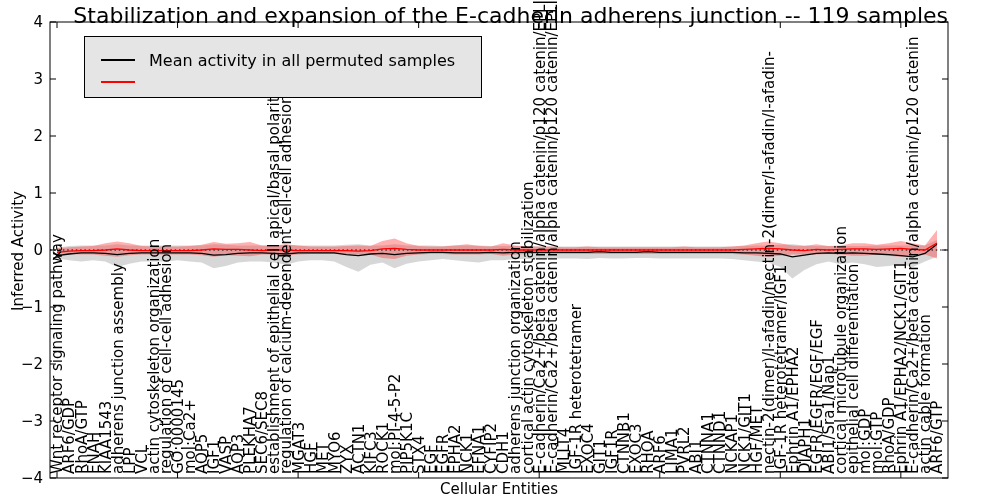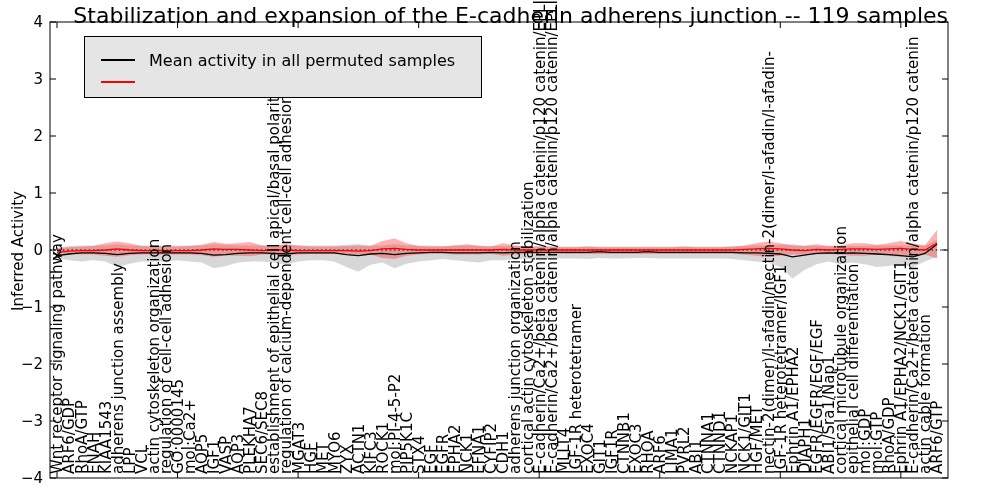--- a/index.html
+++ b/index.html
@@ -30,20 +30,21 @@
   .lrow{display:flex;align-items:center;gap:14px;padding-left:16px;}
   .lswatch{width:34px;height:0;border-top-style:solid;border-top-width:2px;}
   .ltext{font-size:16px;white-space:nowrap;}
 </style>
 </head>
 <body>
 
 <div class="fig">
   <div class="title">Stabilization and expansion of the E-cadherin adherens junction -- 119 samples</div>
   <div class="ylab">Inferred Activity</div>
+  <div class="xlab">Cellular Entities</div>
 
   <svg id="plot-svg" width="1000" height="500">
       <polygon points="57,247.72 69.05479452054794,246.01 81.10958904109589,245.44 93.16438356164383,245.44 105.21917808219177,245.44 117.27397260273972,244.3 129.32876712328766,245.44 141.3835616438356,245.44 153.43835616438355,245.44 165.4931506849315,245.44 177.54794520547944,245.44 189.6027397260274,245.44 201.65753424657535,245.44 213.7123287671233,244.3 225.76712328767124,244.87 237.82191780821918,245.44 249.87671232876713,245.44 261.93150684931504,245.44 273.986301369863,245.44 286.04109589041093,244.87 298.0958904109589,245.44 310.1506849315068,245.44 322.2054794520548,245.44 334.26027397260276,245.44 346.3150684931507,244.87 358.36986301369865,244.3 370.4246575342466,245.44 382.47945205479454,245.44 394.5342465753425,244.3 406.5890410958904,245.44 418.64383561643837,245.44 430.6986301369863,245.44 442.75342465753425,246.01 454.8082191780822,245.44 466.86301369863014,245.44 478.9178082191781,245.44 490.972602739726,246.01 503.027397260274,246.01 515.0821917808219,246.01 527.1369863013699,246.01 539.1917808219177,246.58 551.2465753424658,246.58 563.3013698630136,246.58 575.3561643835617,246.58 587.4109589041096,246.58 599.4657534246576,246.58 611.5205479452055,246.58 623.5753424657535,246.58 635.6301369863014,246.58 647.6849315068494,246.58 659.7397260273973,246.58 671.7945205479452,246.58 683.8493150684932,246.58 695.9041095890411,246.58 707.9589041095891,246.58 720.013698630137,246.58 732.068493150685,246.58 744.1232876712329,246.01 756.1780821917808,245.44 768.2328767123288,245.44 780.2876712328767,244.87 792.3424657534247,244.3 804.3972602739726,245.44 816.4520547945206,246.01 828.5068493150685,246.01 840.5616438356165,246.01 852.6164383561644,246.01 864.6712328767123,246.01 876.7260273972603,245.44 888.7808219178082,245.44 900.8356164383562,245.44 912.8904109589041,245.44 924.945205479452,245.44 937,239.74 937,256.84 924.945205479452,261.4 912.8904109589041,267.1 900.8356164383562,264.25 888.7808219178082,265.96 876.7260273972603,267.1 864.6712328767123,264.25 852.6164383561644,262.54 840.5616438356165,264.25 828.5068493150685,261.4 816.4520547945206,264.25 804.3972602739726,269.95 792.3424657534247,278.5 780.2876712328767,267.1 768.2328767123288,262.54 756.1780821917808,261.4 744.1232876712329,260.26 732.068493150685,259.12 720.013698630137,258.55 707.9589041095891,258.55 695.9041095890411,258.55 683.8493150684932,258.55 671.7945205479452,258.55 659.7397260273973,258.55 647.6849315068494,257.98 635.6301369863014,257.98 623.5753424657535,258.55 611.5205479452055,258.55 599.4657534246576,257.98 587.4109589041096,259.12 575.3561643835617,258.55 563.3013698630136,258.55 551.2465753424658,258.55 539.1917808219177,258.55 527.1369863013699,259.12 515.0821917808219,259.12 503.027397260274,260.26 490.972602739726,260.26 478.9178082191781,262.54 466.86301369863014,261.4 454.8082191780822,260.26 442.75342465753425,259.12 430.6986301369863,260.26 418.64383561643837,261.4 406.5890410958904,263.68 394.5342465753425,268.24 382.47945205479454,262.54 370.4246575342466,264.82 358.36986301369865,271.66 346.3150684931507,267.1 334.26027397260276,261.4 322.2054794520548,260.26 310.1506849315068,260.26 298.0958904109589,261.4 286.04109589041093,264.82 273.986301369863,262.54 261.93150684931504,261.4 249.87671232876713,261.4 237.82191780821918,262.54 225.76712328767124,265.96 213.7123287671233,268.24 201.65753424657535,262.54 189.6027397260274,261.4 177.54794520547944,260.26 165.4931506849315,261.4 153.43835616438355,261.4 141.3835616438356,261.4 129.32876712328766,263.68 117.27397260273972,267.1 105.21917808219177,261.4 93.16438356164383,260.26 81.10958904109589,261.4 69.05479452054794,260.26 57,258.55" fill="rgba(130,130,130,0.32)" stroke="none"></polygon>
       <polygon points="57,248.29 69.05479452054794,247.15 81.10958904109589,246.58 93.16438356164383,246.01 105.21917808219177,243.16 117.27397260273972,241.45 129.32876712328766,243.16 141.3835616438356,246.01 153.43835616438355,246.58 165.4931506849315,246.58 177.54794520547944,246.58 189.6027397260274,246.01 201.65753424657535,244.87 213.7123287671233,242.02 225.76712328767124,243.73 237.82191780821918,243.16 249.87671232876713,242.02 261.93150684931504,245.44 273.986301369863,245.44 286.04109589041093,244.3 298.0958904109589,245.44 310.1506849315068,246.58 322.2054794520548,246.58 334.26027397260276,246.58 346.3150684931507,246.01 358.36986301369865,245.44 370.4246575342466,246.01 382.47945205479454,240.88 394.5342465753425,238.6 406.5890410958904,243.16 418.64383561643837,246.01 430.6986301369863,246.58 442.75342465753425,246.58 454.8082191780822,245.44 466.86301369863014,244.3 478.9178082191781,246.01 490.972602739726,246.58 503.027397260274,243.16 515.0821917808219,245.44 527.1369863013699,246.58 539.1917808219177,246.58 551.2465753424658,246.58 563.3013698630136,247.15 575.3561643835617,247.15 587.4109589041096,246.58 599.4657534246576,247.15 611.5205479452055,247.15 623.5753424657535,247.15 635.6301369863014,247.15 647.6849315068494,247.15 659.7397260273973,247.15 671.7945205479452,247.15 683.8493150684932,246.58 695.9041095890411,247.15 707.9589041095891,247.15 720.013698630137,247.15 732.068493150685,246.58 744.1232876712329,245.44 756.1780821917808,243.16 768.2328767123288,241.45 780.2876712328767,243.16 792.3424657534247,245.44 804.3972602739726,246.01 816.4520547945206,244.3 828.5068493150685,246.01 840.5616438356165,245.44 852.6164383561644,243.16 864.6712328767123,243.16 876.7260273972603,244.87 888.7808219178082,243.16 900.8356164383562,240.88 912.8904109589041,243.16 924.945205479452,245.44 937,230.05 937,258.55 924.945205479452,254.56 912.8904109589041,255.13 900.8356164383562,256.84 888.7808219178082,255.7 876.7260273972603,254.56 864.6712328767123,255.7 852.6164383561644,255.7 840.5616438356165,254.56 828.5068493150685,253.99 816.4520547945206,254.56 804.3972602739726,254.56 792.3424657534247,254.56 780.2876712328767,255.7 768.2328767123288,256.84 756.1780821917808,255.7 744.1232876712329,254.56 732.068493150685,253.99 720.013698630137,253.99 707.9589041095891,253.99 695.9041095890411,253.99 683.8493150684932,253.99 671.7945205479452,253.99 659.7397260273973,253.99 647.6849315068494,253.99 635.6301369863014,253.99 623.5753424657535,253.99 611.5205479452055,253.99 599.4657534246576,253.99 587.4109589041096,253.99 575.3561643835617,253.99 563.3013698630136,253.99 551.2465753424658,253.99 539.1917808219177,253.99 527.1369863013699,253.99 515.0821917808219,254.56 503.027397260274,255.7 490.972602739726,253.99 478.9178082191781,254.56 466.86301369863014,254.56 454.8082191780822,254.56 442.75342465753425,253.99 430.6986301369863,253.99 418.64383561643837,254.56 406.5890410958904,255.7 394.5342465753425,259.12 382.47945205479454,257.98 370.4246575342466,254.56 358.36986301369865,254.56 346.3150684931507,254.56 334.26027397260276,253.99 322.2054794520548,253.99 310.1506849315068,253.99 298.0958904109589,254.56 286.04109589041093,255.13 273.986301369863,254.56 261.93150684931504,254.56 249.87671232876713,256.27 237.82191780821918,255.7 225.76712328767124,255.13 213.7123287671233,256.84 201.65753424657535,255.13 189.6027397260274,254.56 177.54794520547944,254.56 165.4931506849315,254.56 153.43835616438355,254.56 141.3835616438356,254.56 129.32876712328766,255.13 117.27397260273972,256.84 105.21917808219177,255.7 93.16438356164383,254.56 81.10958904109589,254.56 69.05479452054794,253.99 57,253.42" fill="rgba(255,60,60,0.40)" stroke="none"></polygon>
       <line x1="50" y1="250" x2="948" y2="250" stroke="#000000" stroke-width="1.2" stroke-dasharray="1.5,2.8"></line>
       <polyline points="57,255.7 69.05479452054794,253.99 81.10958904109589,252.85 93.16438356164383,252.85 105.21917808219177,253.42 117.27397260273972,254.56 129.32876712328766,253.42 141.3835616438356,252.85 153.43835616438355,252.85 165.4931506849315,252.85 177.54794520547944,252.85 189.6027397260274,252.85 201.65753424657535,253.42 213.7123287671233,255.13 225.76712328767124,254.56 237.82191780821918,253.42 249.87671232876713,252.85 261.93150684931504,252.85 273.986301369863,253.42 286.04109589041093,253.99 298.0958904109589,252.85 310.1506849315068,252.85 322.2054794520548,252.85 334.26027397260276,252.85 346.3150684931507,254.56 358.36986301369865,255.7 370.4246575342466,253.99 382.47945205479454,253.42 394.5342465753425,254.56 406.5890410958904,253.42 418.64383561643837,252.85 430.6986301369863,252.28 442.75342465753425,252.28 454.8082191780822,252.85 466.86301369863014,252.85 478.9178082191781,252.85 490.972602739726,252.28 503.027397260274,252.85 515.0821917808219,252.28 527.1369863013699,252.28 539.1917808219177,252.28 551.2465753424658,252.28 563.3013698630136,252.28 575.3561643835617,252.28 587.4109589041096,252.28 599.4657534246576,251.71 611.5205479452055,252.28 623.5753424657535,252.28 635.6301369863014,252.28 647.6849315068494,251.71 659.7397260273973,252.28 671.7945205479452,252.28 683.8493150684932,252.28 695.9041095890411,252.28 707.9589041095891,252.28 720.013698630137,252.28 732.068493150685,252.28 744.1232876712329,252.85 756.1780821917808,252.85 768.2328767123288,253.42 780.2876712328767,253.99 792.3424657534247,256.84 804.3972602739726,255.13 816.4520547945206,253.42 828.5068493150685,252.85 840.5616438356165,253.42 852.6164383561644,252.85 864.6712328767123,253.42 876.7260273972603,253.99 888.7808219178082,254.56 900.8356164383562,255.7 912.8904109589041,256.84 924.945205479452,253.42 937,244.3" fill="none" stroke="#000000" stroke-width="1.3"></polyline>
       <polyline points="57,252.28 69.05479452054794,251.14 81.10958904109589,250.57 93.16438356164383,250.57 105.21917808219177,250 117.27397260273972,248.86 129.32876712328766,250 141.3835616438356,250.57 153.43835616438355,250.57 165.4931506849315,250.57 177.54794520547944,250.57 189.6027397260274,250.57 201.65753424657535,250 213.7123287671233,248.86 225.76712328767124,249.43 237.82191780821918,249.43 249.87671232876713,250 261.93150684931504,250.57 273.986301369863,250 286.04109589041093,250 298.0958904109589,250.57 310.1506849315068,250.57 322.2054794520548,250.57 334.26027397260276,250.57 346.3150684931507,250.57 358.36986301369865,251.14 370.4246575342466,250.57 382.47945205479454,248.86 394.5342465753425,248.29 406.5890410958904,249.43 418.64383561643837,250 430.6986301369863,250 442.75342465753425,250 454.8082191780822,250 466.86301369863014,250 478.9178082191781,250 490.972602739726,250 503.027397260274,249.43 515.0821917808219,250 527.1369863013699,250 539.1917808219177,250 551.2465753424658,250 563.3013698630136,250 575.3561643835617,250 587.4109589041096,250 599.4657534246576,250 611.5205479452055,250 623.5753424657535,250 635.6301369863014,250 647.6849315068494,250 659.7397260273973,250 671.7945205479452,250 683.8493150684932,250 695.9041095890411,250 707.9589041095891,250 720.013698630137,250 732.068493150685,250 744.1232876712329,249.43 756.1780821917808,248.86 768.2328767123288,248.29 780.2876712328767,248.86 792.3424657534247,250 804.3972602739726,250.57 816.4520547945206,249.43 828.5068493150685,250 840.5616438356165,249.43 852.6164383561644,248.86 864.6712328767123,248.86 876.7260273972603,249.43 888.7808219178082,248.86 900.8356164383562,248.29 912.8904109589041,249.43 924.945205479452,250 937,243.16" fill="none" stroke="#ff0000" stroke-width="1.3"></polyline>
       <path d="M53,251.7 L61,259.7 M53,259.7 L61,251.7" stroke="#000" stroke-width="1.2" fill="none"></path>
       <text transform="translate(57,474) rotate(-90)" text-anchor="start" font-size="15px" dy="0.36em" font-family="&quot;DejaVu Sans&quot;,&quot;Liberation Sans&quot;,sans-serif">Wnt receptor signaling pathway</text>
       <text transform="translate(69.05479452054794,474) rotate(-90)" text-anchor="start" font-size="15px" dy="0.36em" font-family="&quot;DejaVu Sans&quot;,&quot;Liberation Sans&quot;,sans-serif">ARF6/GDP</text>

